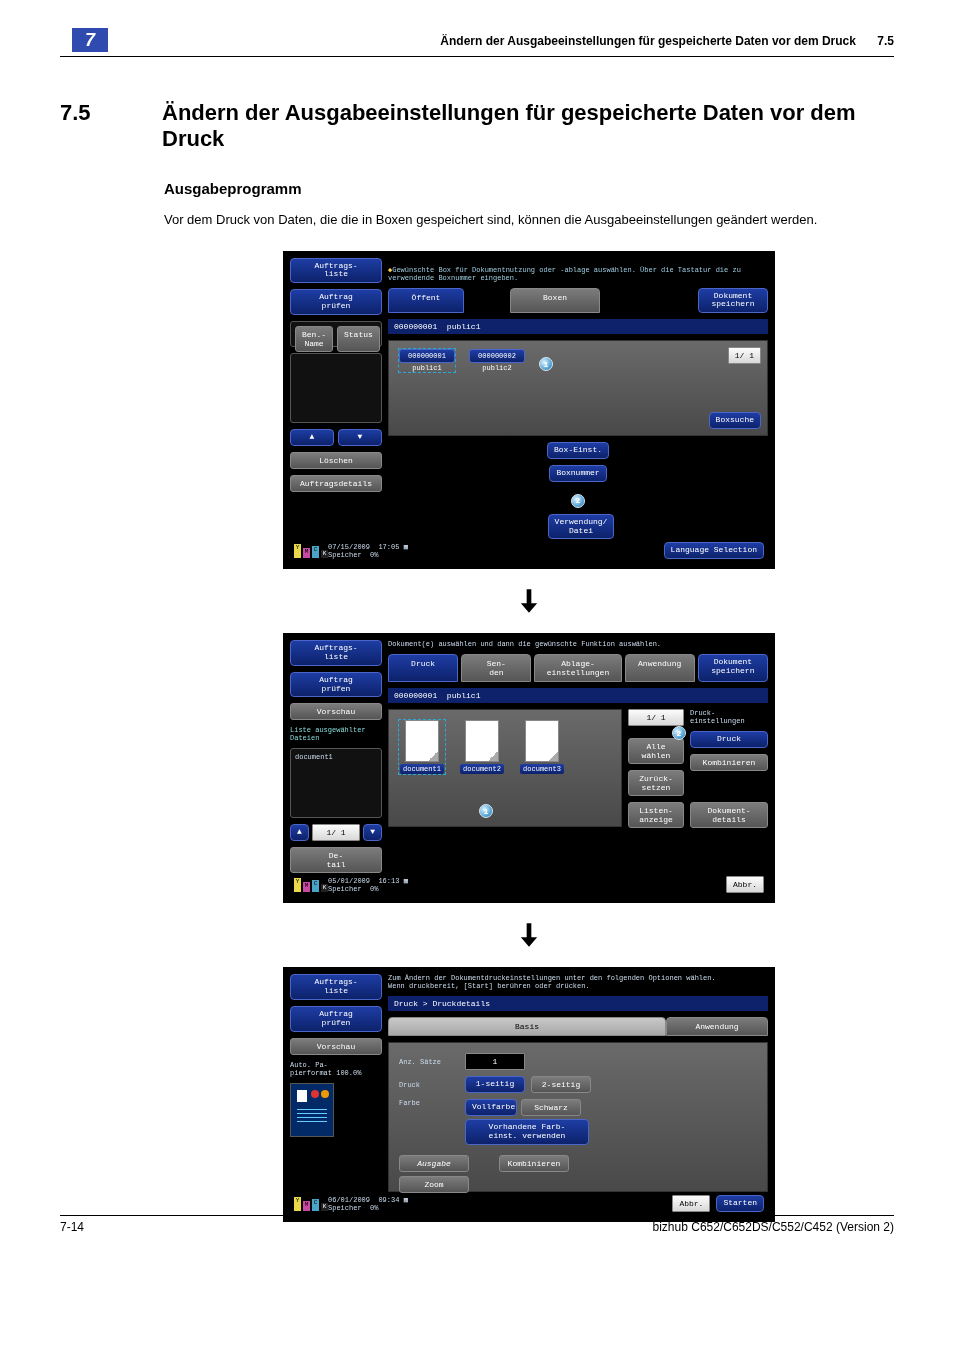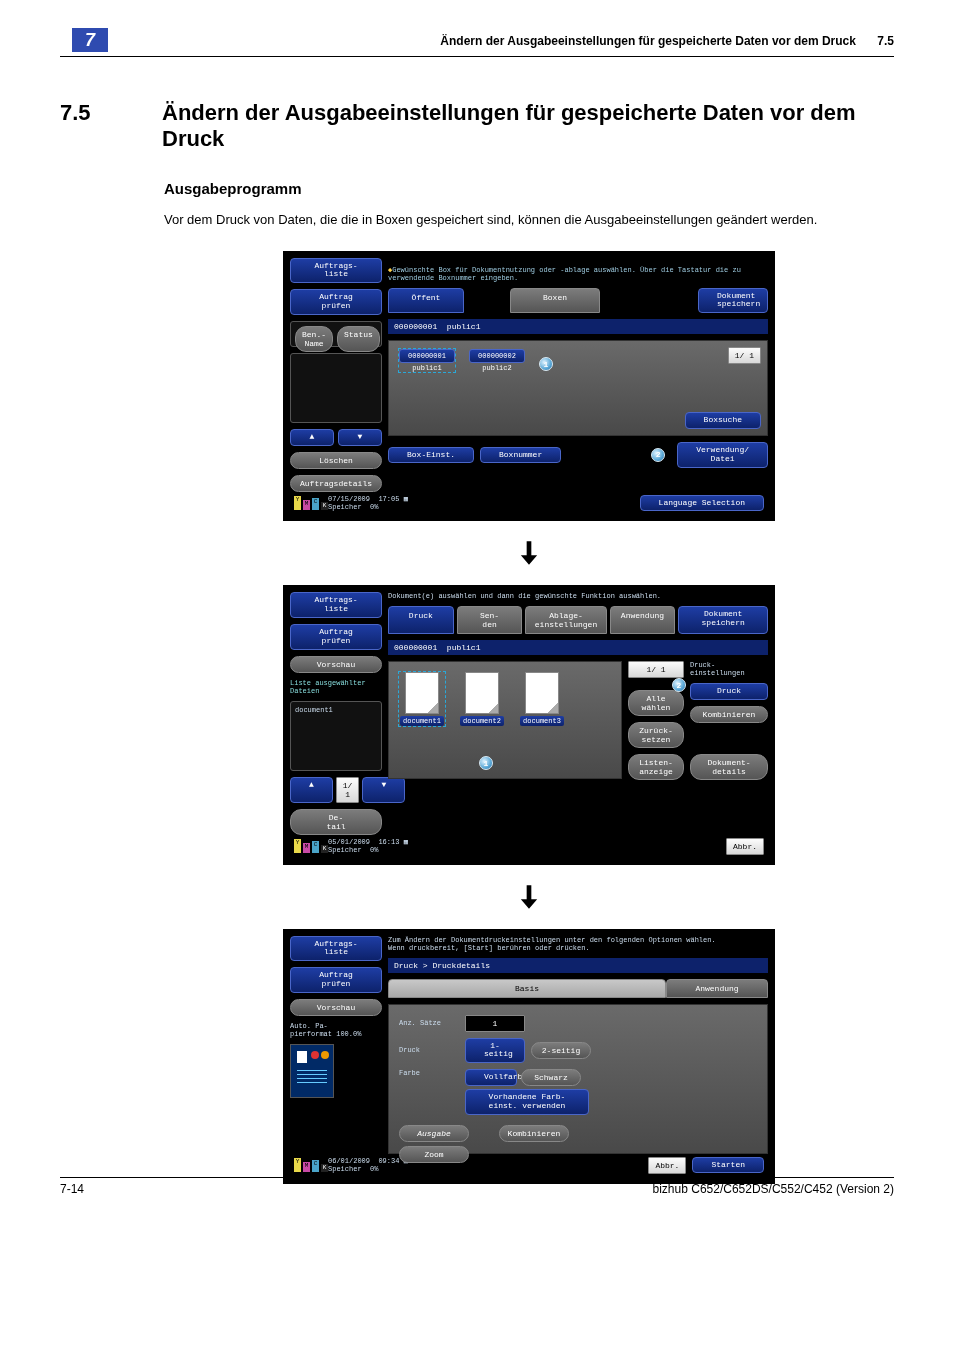--- a/index.html
+++ b/index.html
@@ -13,22 +13,22 @@
   h1.sec { display: flex; gap: 42px; font-size: 22px; font-weight: bold; margin-bottom: 28px; }
   h1.sec .num { min-width: 60px; }
   h2.sub { font-size: 15px; font-weight: bold; margin: 0 0 14px 104px; }
   p.body { font-size: 13px; margin: 0 0 22px 104px; line-height: 1.35; max-width: 740px; }
   .shot-wrap { display: flex; flex-direction: column; align-items: center; gap: 18px; margin-left: 104px; }
   svg.arrow { width: 28px; height: 28px; }
   .shot { width: 492px; background: #000; border: 1px solid #000; font-family: "Courier New", monospace; font-size: 9px; color: #fff; }
   .shot-pad { padding: 6px; }
   .row { display: flex; align-items: stretch; gap: 6px; }
   .col { display: flex; flex-direction: column; gap: 6px; }
-  .btn { background: linear-gradient(#1e3da4,#0d226b); color: #fff; border: 1px solid #4a66c8; border-radius: 4px; padding: 3px 18px; text-align: center; font-size: 8px; line-height: 1.1; }
-  .btn-g { background: linear-gradient(#7c7c7c,#555); color:#fff; border:1px solid #888; border-radius: 11px; padding:3px 6px; text-align:center; font-size:8px; }
+  .btn { background: linear-gradient(#1e3da4,#0d226b); color: #fff; border: 1px solid #4a66c8; border-radius: 4px; padding: 3px 6px; text-align: center; font-size: 8px; line-height: 1.1; }
+  .btn-g { background: linear-gradient(#7c7c7c,#555); color:#fff; border:1px solid #888; border-radius: 3px; padding:3px 6px; text-align:center; font-size:8px; }
   .btn-w { background: linear-gradient(#fcfcfc,#d8d8d8); color:#000; border:1px solid #888; border-radius: 1px; padding:3px 6px; text-align:center; font-size:8px; }
   .tab-active { background: linear-gradient(#1e3da4,#0d226b); color:#fff; border:1px solid #4a66c8; border-radius: 4px 4px 0 0; padding:4px 6px; text-align:center; font-size:8px; }
   .tab-inact { background: linear-gradient(#7c7c7c,#555); color:#fff; border:1px solid #888; border-radius: 4px 4px 0 0; padding:4px 6px; text-align:center; font-size:8px; }
   .panel-dark { background:#111; border:1px solid #555; border-radius:3px; padding:4px; }
   .strip-blue { background:#0d226b; color:#fff; padding:3px 6px; font-size:8px; }
   .grid-area { background: linear-gradient(#6a6a6a,#494949); border:1px solid #333; height:96px; position:relative; }
   .box-item { position:absolute; width:56px; }
   .box-chip { background: linear-gradient(#1e3da4,#0d226b); color:#fff; border:1px solid #4a66c8; border-radius:3px; font-size:7px; padding:2px 3px; text-align:center; }
   .box-lbl { color:#fff; font-size:7px; text-align:center; margin-top:1px; }
   .circle { width:14px; height:14px; border-radius:50%; background: radial-gradient(circle at 35% 35%, #dff3ff, #59a7d6 60%, #2468a0); color:#fff; font-size:8px; font-weight:bold; display:flex; align-items:center; justify-content:center; border:1px solid #d8eaf5; }
@@ -119,21 +119,21 @@
                   <div class="box-lbl">public1</div>
                 </div>
                 <div class="box-item" style="top:8px;left:80px;">
                   <div class="box-chip">000000002</div>
                   <div class="box-lbl">public2</div>
                 </div>
                 <div class="circle circle-abs" style="top:16px;left:150px;">1</div>
                 <div style="position:absolute;top:6px;right:6px;" class="btn-w">1/ 1</div>
                 <div style="position:absolute;bottom:6px;right:6px;" class="btn">Boxsuche</div>
               </div>
-              <div class="row" style="align-items:center;">
+              <div class="row" style="align-items:center;flex-direction:column;">
                 <div class="btn">Box-Einst.</div>
                 <div class="btn">Boxnummer</div>
                 <div class="spacer-flex"></div>
                 <div class="circle">2</div>
                 <div class="btn" style="white-space:pre-line;margin-left:6px;">Verwendung/
 Datei</div>
               </div>
             </div>
           </div>
           <div class="footer-bar">

